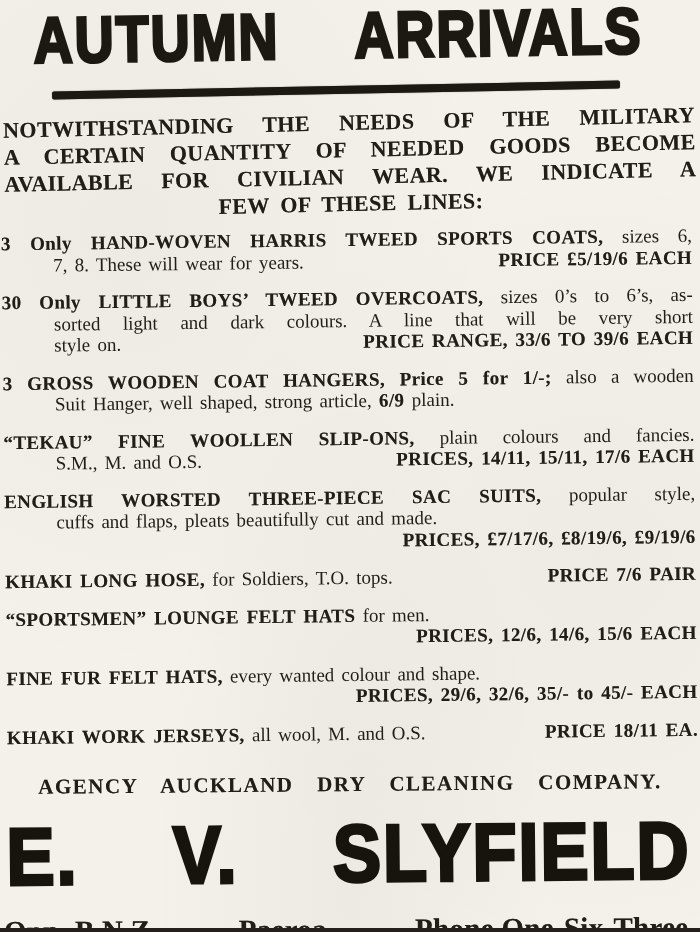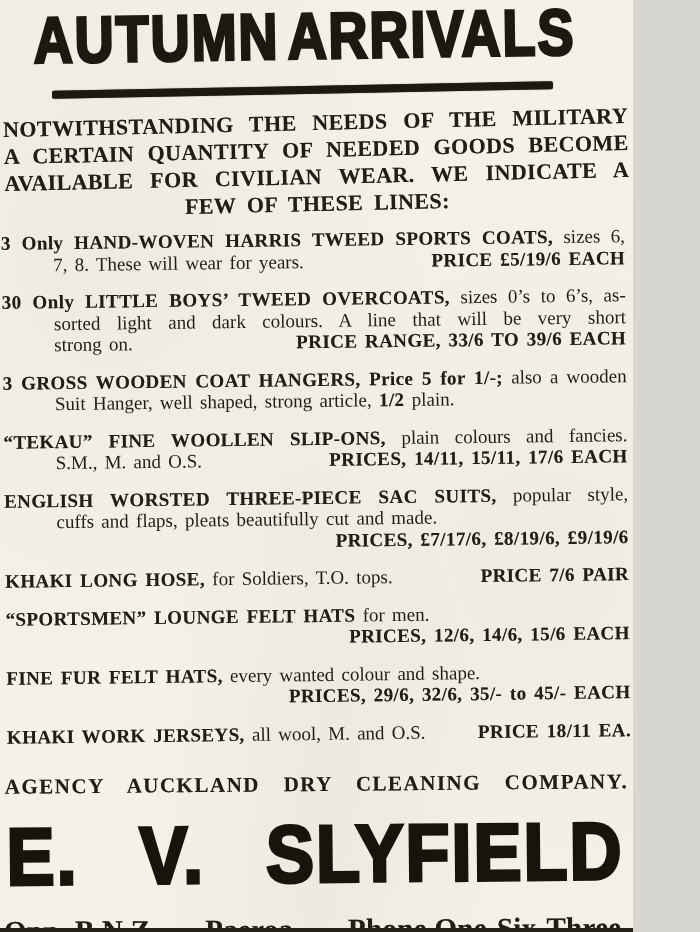--- a/index.html
+++ b/index.html
@@ -7,21 +7,21 @@
     padding: 0;
   }
   body {
     width: 700px;
     height: 932px;
     background: #d8d6d0;
     font-family: "Liberation Serif", "DejaVu Serif", serif;
   }
   .page {
     position: relative;
-    width: 633px;
+    width: 700px;
     height: 932px;
     overflow: hidden;
     color: #211e18;
     background:
       radial-gradient(ellipse at 18% 25%, rgba(60,55,40,0.035), transparent 45%),
       radial-gradient(ellipse at 85% 60%, rgba(60,55,40,0.03), transparent 50%),
       radial-gradient(ellipse at 50% 95%, rgba(60,55,40,0.04), transparent 40%),
       #f3f1ea;
   }
 
@@ -164,27 +164,27 @@
         <div class="ad-line justify"><span class="left"><span class="b">3 Only HAND-WOVEN HARRIS TWEED SPORTS COATS,</span><span class="r"> sizes 6,</span></span></div>
         <div class="ad-line indent flex">
           <span class="left"><span class="r">7, 8.  These will wear for years.</span></span>
           <span class="price">PRICE £5/19/6 EACH</span>
         </div>
       </div>
       <div class="ad-item">
         <div class="ad-line justify"><span class="left"><span class="b">30 Only LITTLE BOYS’ TWEED OVERCOATS,</span><span class="r"> sizes 0’s to 6’s, as-</span></span></div>
         <div class="ad-line indent justify"><span class="left"><span class="r">sorted light and dark colours.  A line that will be very short</span></span></div>
         <div class="ad-line indent flex">
-          <span class="left"><span class="r">strong on.</span></span>
+          <span class="left"><span class="r">style on.</span></span>
           <span class="price">PRICE RANGE, 33/6 TO 39/6 EACH</span>
         </div>
       </div>
       <div class="ad-item">
         <div class="ad-line justify"><span class="left"><span class="b">3 GROSS WOODEN COAT HANGERS, Price 5 for 1/-;</span><span class="r"> also a wooden</span></span></div>
-        <div class="ad-line indent"><span class="left"><span class="r">Suit Hanger, well shaped, strong article, </span><span class="b">1/2</span><span class="r"> plain.</span></span></div>
+        <div class="ad-line indent"><span class="left"><span class="r">Suit Hanger, well shaped, strong article, </span><span class="b">6/9</span><span class="r"> plain.</span></span></div>
       </div>
       <div class="ad-item">
         <div class="ad-line justify"><span class="left"><span class="b">“TEKAU” FINE WOOLLEN SLIP-ONS,</span><span class="r"> plain colours and fancies.</span></span></div>
         <div class="ad-line indent flex">
           <span class="left"><span class="r">S.M., M. and O.S.</span></span>
           <span class="price">PRICES, 14/11, 15/11, 17/6 EACH</span>
         </div>
       </div>
       <div class="ad-item">
         <div class="ad-line justify"><span class="left"><span class="b">ENGLISH WORSTED THREE-PIECE SAC SUITS,</span><span class="r"> popular style,</span></span></div>

